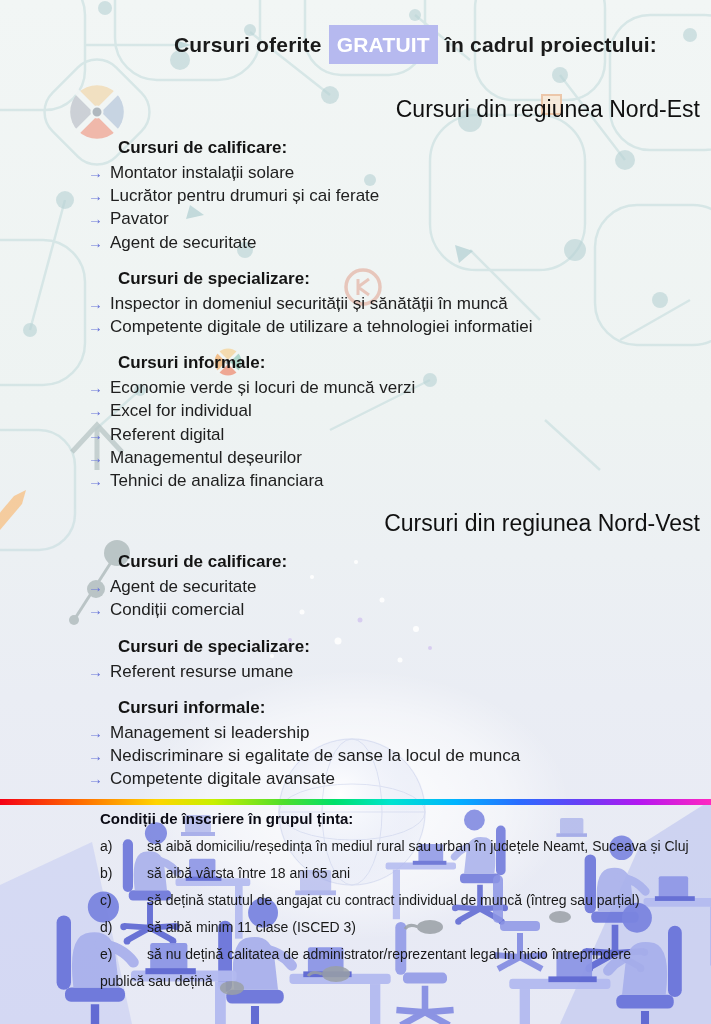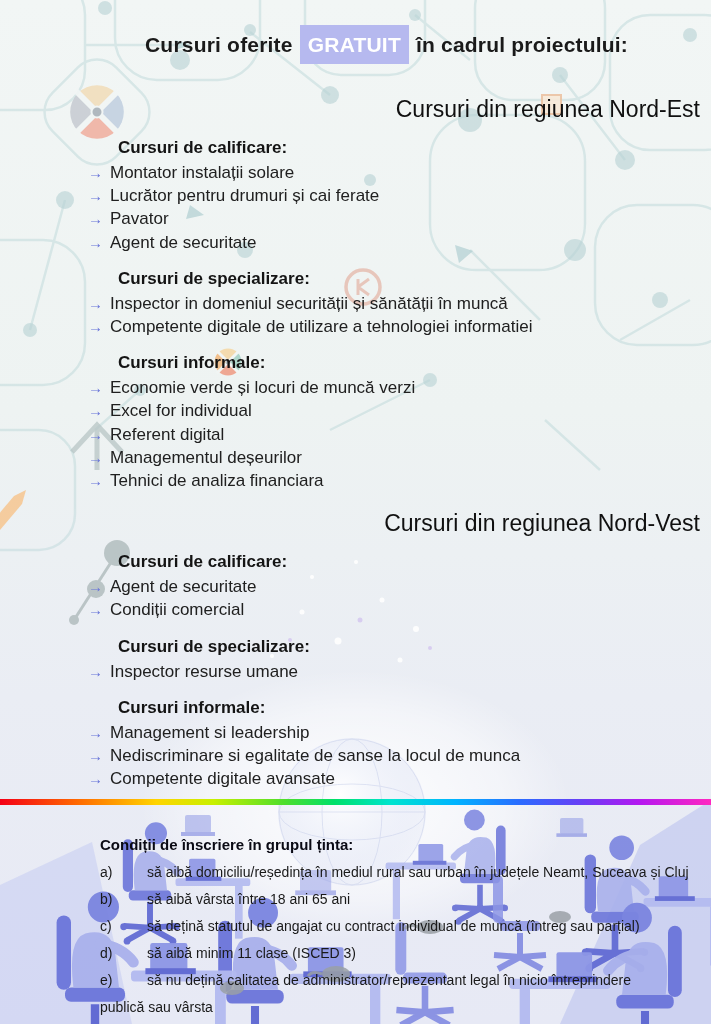--- a/index.html
+++ b/index.html
@@ -3,38 +3,38 @@
 <meta charset="utf-8">
 <style>
   html,body{margin:0;padding:0;}
   body{width:711px;height:1024px;overflow:hidden;background:#fff;}
   .page{position:relative;width:711px;height:1024px;overflow:hidden;
         font-family:"Liberation Sans",sans-serif;color:#1b1b1b;
         background:linear-gradient(180deg,#f2f6f5 0%,#eef3f2 40%,#eaedf4 68%,#e7e9f5 100%);}
   svg.decor{position:absolute;left:0;top:0;z-index:0;}
   .content{position:absolute;left:0;top:0;width:711px;z-index:1;}
 
-  h1.title{margin:28px 25px 0 145px;text-align:left;font-size:21px;line-height:34px;
+  h1.title{margin:28px 25px 0 145px;text-align:center;font-size:21px;line-height:34px;
            font-weight:700;color:#1a1a1a;letter-spacing:.2px;}
   .hl{display:inline-block;background:#b6b9ef;color:#ffffff;padding:9px 8px;margin:-9px 1px;line-height:21px;}
 
   .region h2{margin:34px 0 0 140px;width:560px;text-align:right;font-size:23px;line-height:27px;
              font-weight:400;color:#101010;}
   .region + .region h2{margin-top:18px;}
   .section{margin-top:15px;}
   .section h3{margin:0 8px 3px 118px;font-size:17px;line-height:20px;font-weight:700;color:#141414;}
   ul.course-list{list-style:none;margin:0;padding:0 0 0 88px;}
   ul.course-list li{display:flex;align-items:baseline;font-size:17px;line-height:23.2px;color:#202020;}
   .arrow{color:#6773d8;margin-right:7px;font-size:15px;flex:0 0 auto;}
 
   .rainbow{position:absolute;top:799px;left:0;width:711px;height:6px;z-index:1;
     background:linear-gradient(90deg,#f40016 0%,#ff6a00 11%,#ffd400 22%,#c8f000 30%,#4ede2c 40%,
                #00e06a 47%,#00e4cf 55%,#00b4ff 64%,#2a6cff 73%,#6a3df5 82%,#b517f0 90%,#ff27c0 100%);}
 
-  .conditions{position:absolute;left:100px;top:836px;width:608px;z-index:1;}
+  .conditions{position:absolute;left:100px;top:810px;width:608px;z-index:1;}
   .cond-heading{margin:0 0 10px 0;font-size:15px;font-weight:700;color:#0a0a14;}
   .cond-item{font-size:14px;line-height:19px;color:#191919;margin-bottom:8px;}
   .cond-label{display:inline-block;width:47px;}
   .cond-cont{margin-top:8px;}
 </style>
 </head>
 <body>
 
 <div class="page">
 
@@ -294,21 +294,21 @@
     <span>Condiții comercial</span>
   </li>
 </ul>
   </div>
 
   <div class="section">
     <h3>Cursuri de specializare:</h3>
     <ul class="course-list">
   <li>
     <span class="arrow">→</span>
-    <span>Inspector resurse umane</span>
+    <span>Referent resurse umane</span>
   </li>
 </ul>
   </div>
 
   <div class="section">
     <h3>Cursuri informale:</h3>
     <ul class="course-list">
   <li>
     <span class="arrow">→</span>
     <span>Management si leadership</span>
@@ -350,17 +350,17 @@
     
   </div>
 
   <div class="cond-item">
     <span class="cond-label">d)</span><span>să aibă minim 11 clase (ISCED 3)</span>
     
   </div>
 
   <div class="cond-item">
     <span class="cond-label">e)</span><span>să nu dețină calitatea de administrator/reprezentant legal în nicio întreprindere</span>
-    <div class="cond-cont">publică sau vârsta</div>
+    <div class="cond-cont">publică sau dețină</div>
   </div>
 </div>
   </div>
 </div>
 
 </body></html>

